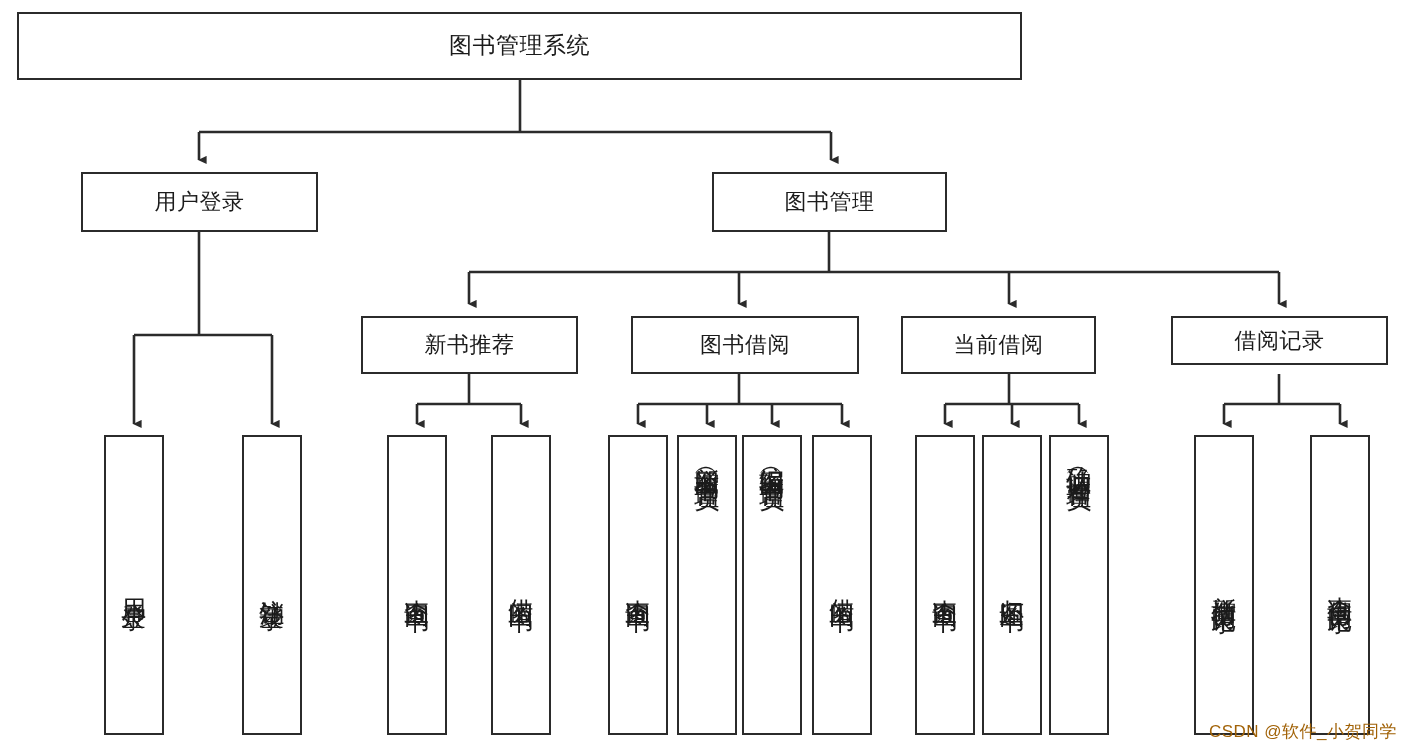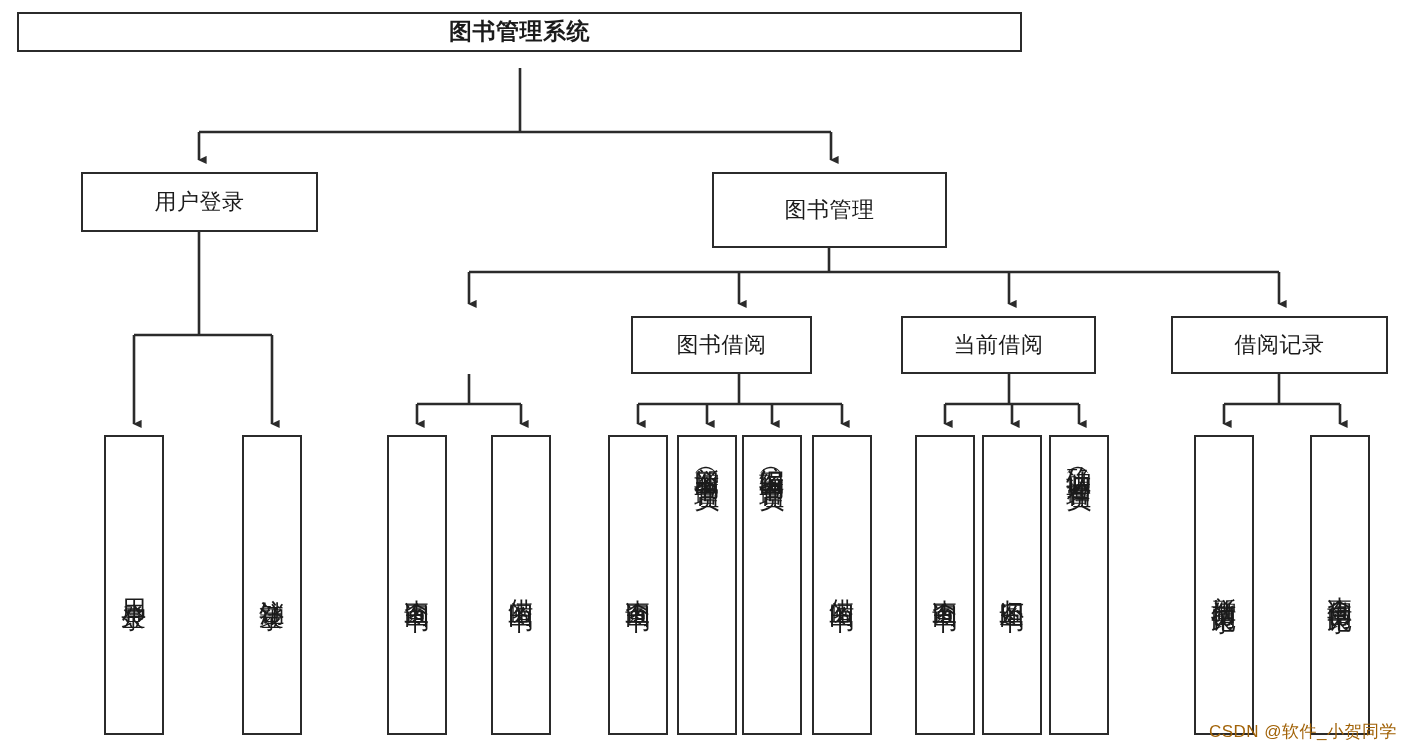--- a/index.html
+++ b/index.html
@@ -132,42 +132,45 @@
       <path d="M1012,404 L1012,424" marker-end="url(#arrowhead)"></path>
       <path d="M1079,404 L1079,424" marker-end="url(#arrowhead)"></path>
 
       <path d="M1279,374 L1279,404"></path>
       <path d="M1224,404 L1340,404"></path>
       <path d="M1224,404 L1224,424" marker-end="url(#arrowhead)"></path>
       <path d="M1340,404 L1340,424" marker-end="url(#arrowhead)"></path>
     </g>
   </svg>
 
-  <div class="node horiz root" style="left:17px; top:12px; width:1005px; height:40px;font-weight:bold;">
+  <div class="node horiz root" style="left:17px; top:12px; width:1005px; height:68px;">
     <span class="node-label">图书管理系统</span>
   </div>
 
   <div class="node horiz" style="left:81px; top:172px; width:237px; height:60px;">
     <span class="node-label">用户登录</span>
   </div>
 
-  <div class="node horiz" style="left:712px; top:172px; width:235px; height:76px;">
+  <div class="node horiz" style="left:712px; top:172px; width:235px; height:60px;">
     <span class="node-label">图书管理</span>
   </div>
 
-
-  <div class="node horiz" style="left:631px; top:316px; width:181px; height:58px;align-items:center;">
+  <div class="node horiz" style="left:361px; top:316px; width:217px; height:58px;">
+    <span class="node-label">新书推荐</span>
+  </div>
+
+  <div class="node horiz" style="left:631px; top:316px; width:228px; height:58px;align-items:center;">
     <span class="node-label">图书借阅</span>
   </div>
 
   <div class="node horiz" style="left:901px; top:316px; width:195px; height:58px;">
     <span class="node-label">当前借阅</span>
   </div>
 
-  <div class="node horiz" style="left:1171px; top:316px; width:217px; height:58px;">
+  <div class="node horiz" style="left:1171px; top:316px; width:217px; height:49px;">
     <span class="node-label">借阅记录</span>
   </div>
 
   <div class="node leaf center-text" style="left:104px; top:435px; width:60px; height:300px;">
     <span class="node-label">用户登录</span>
   </div>
 
   <div class="node leaf center-text" style="left:242px; top:435px; width:60px; height:300px;">
     <span class="node-label">注销登录</span>
   </div>

